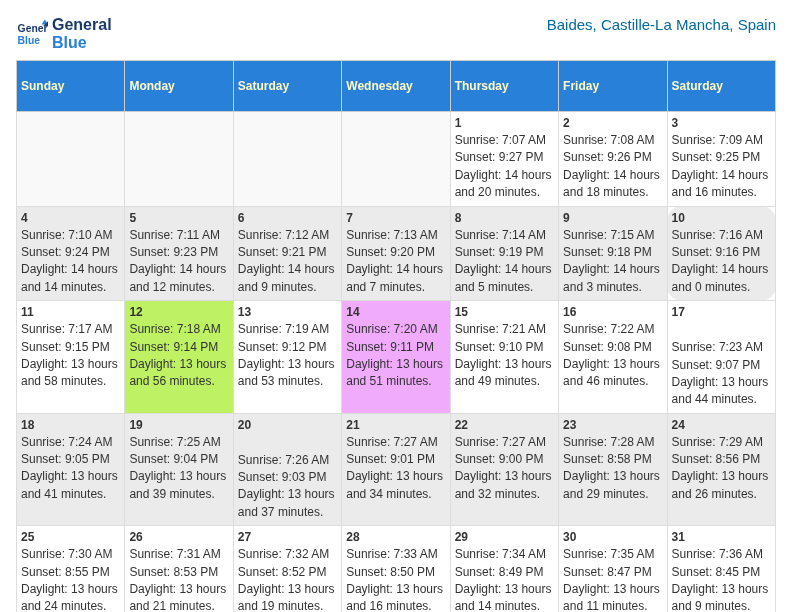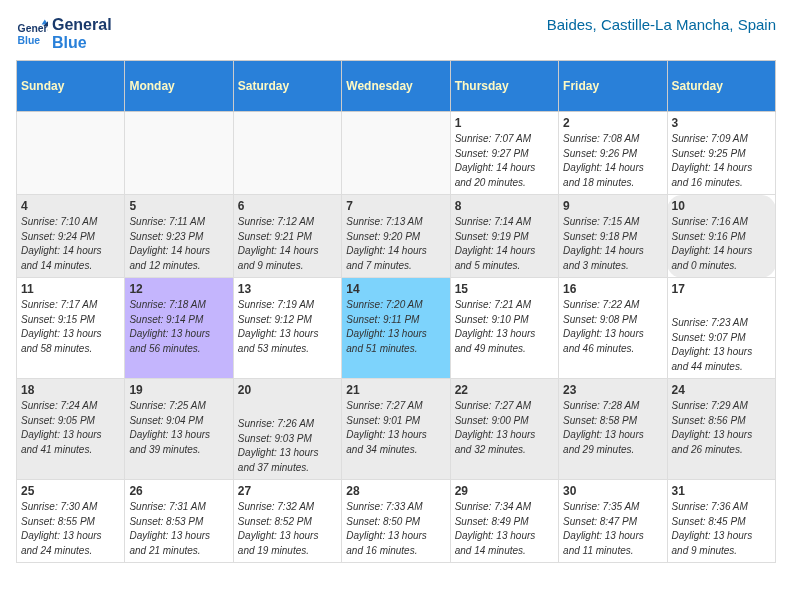--- a/index.html
+++ b/index.html
@@ -71,24 +71,23 @@
     tr:nth-child(odd) td.has-data {
       background-color: #fff;
     }
     .day-num {
       font-size: 12px;
       font-weight: bold;
       display: block;
       margin-bottom: 2px;
     }
     .day-info {
-      font-size: 10px;
+      font-size: 12px;
       line-height: 1.45;
       color: #333;
-      font-style: italic;
     }
   </style>
 </head>
 <body>
 
 <div class="header-area">
   <div class="logo">
     <svg class="logo-icon" viewBox="0 0 40 40" xmlns="http://www.w3.org/2000/svg">
       <text x="2" y="18" font-size="13" font-weight="bold" fill="#1a3a6c" font-family="Arial">General</text>
       <text x="2" y="32" font-size="13" font-weight="bold" fill="#2980d9" font-family="Arial">Blue</text>
@@ -197,35 +196,35 @@
         </td>
       </tr>
       <tr>
         <td class="has-data" style="background-color: rgb(255, 255, 255);">
           <span class="day-num">11</span>
           <div class="day-info" style="white-space: pre-line;">Sunrise: 7:17 AM
 Sunset: 9:15 PM
 Daylight: 13 hours
 and 58 minutes.</div>
         </td>
-        <td class="has-data" style="background-color: #c4b5fd;">
+        <td class="has-data" style="background-color: #bef264;">
           <span class="day-num">12</span>
           <div class="day-info" style="white-space: pre-line;">Sunrise: 7:18 AM
 Sunset: 9:14 PM
 Daylight: 13 hours
 and 56 minutes.</div>
         </td>
         <td class="has-data" style="background-color: rgb(255, 255, 255);">
           <span class="day-num">13</span>
           <div class="day-info" style="white-space: pre-line;">Sunrise: 7:19 AM
 Sunset: 9:12 PM
 Daylight: 13 hours
 and 53 minutes.</div>
         </td>
-        <td class="has-data" style="background-color: #7dd3fc;">
+        <td class="has-data" style="background-color: #f0abfc;">
           <span class="day-num">14</span>
           <div class="day-info" style="white-space: pre-line;">Sunrise: 7:20 AM
 Sunset: 9:11 PM
 Daylight: 13 hours
 and 51 minutes.</div>
         </td>
         <td class="has-data" style="background-color: rgb(255, 255, 255);">
           <span class="day-num">15</span>
           <div class="day-info" style="white-space: pre-line;">Sunrise: 7:21 AM
 Sunset: 9:10 PM

